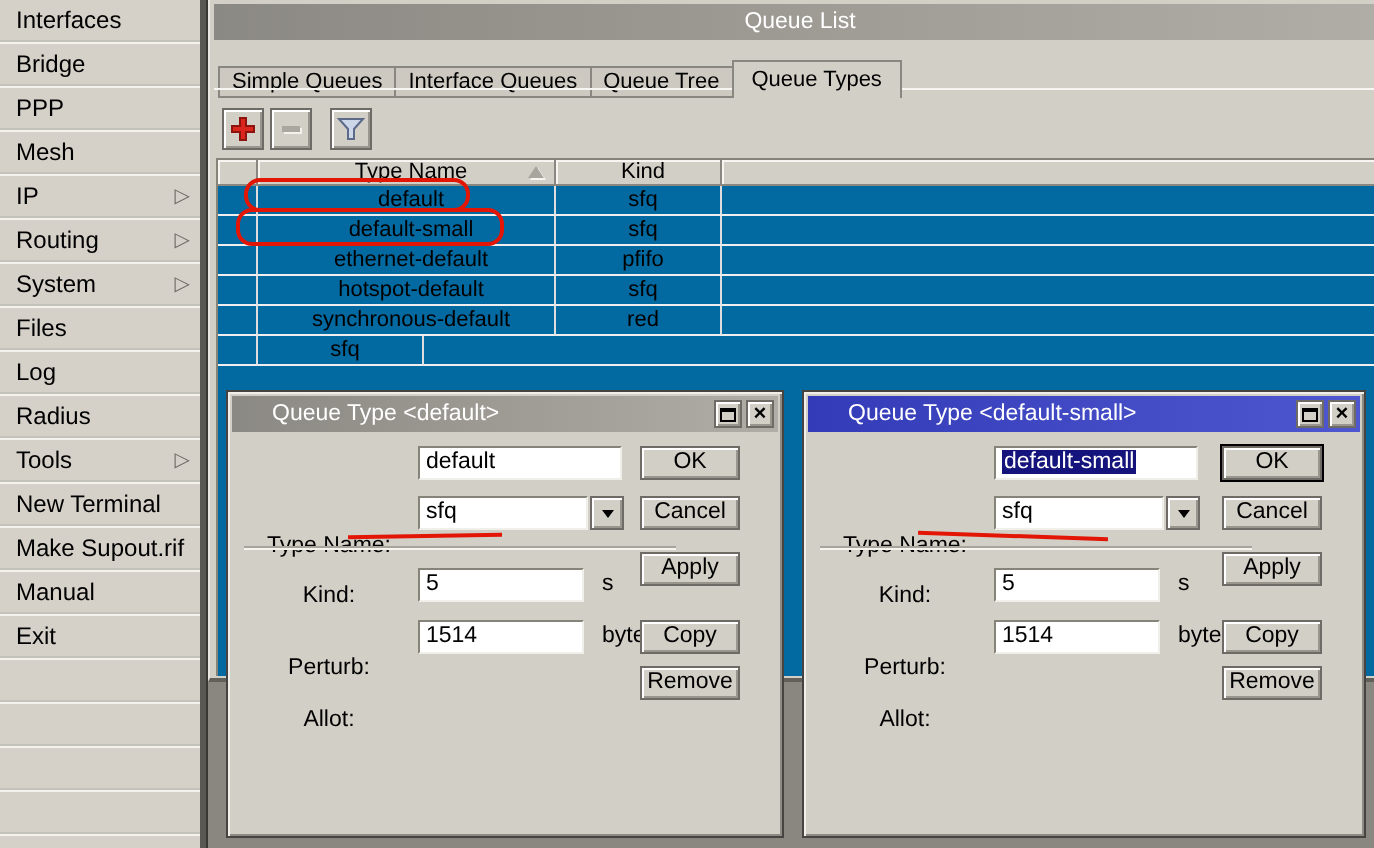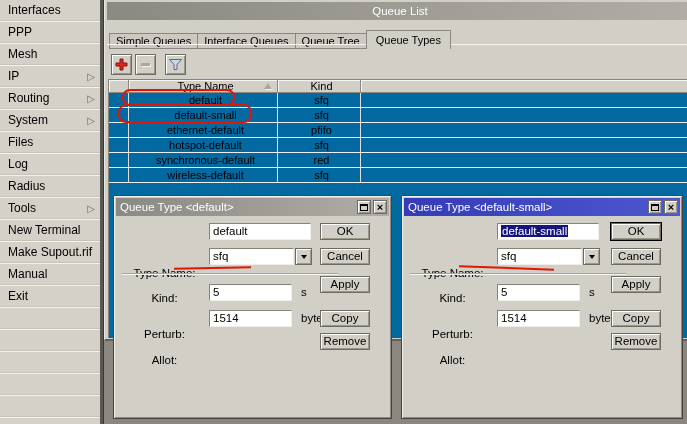--- a/index.html
+++ b/index.html
@@ -41,21 +41,21 @@
   .sort-asc { position:absolute; right:5px; top:3px; width:0; height:0;
     border-left:4px solid transparent; border-right:4px solid transparent; border-bottom:6px solid #a9a59d;
     filter:drop-shadow(1px 1px 0 #f6f5f1); }
 
   
   .dlg { position:absolute; top:195px; height:224px; background:#d2cfc7; border:1px solid #454440;
     box-shadow:inset 1px 1px 0 #f1efe9, inset -1px -1px 0 #8d8a84; z-index:10; }
   .d1 { left:113px; width:279px; }
   .d2 { left:401px; width:282px; }
   .dlg-title { position:absolute; left:2px; top:2px; right:2px; height:18px; color:#fff; font-size:11.5px;
-    padding-left:4px; display:flex; align-items:center; }
+    padding-left:20px; display:flex; align-items:center; }
   .dlg-title.inactive { background:linear-gradient(to right, var(--tb-in-l), var(--tb-in-r)); }
   .dlg-title.active { background:linear-gradient(to right, var(--tb-ac-l), var(--tb-ac-r)); }
   .wbtns { margin-left:auto; display:flex; gap:2px; padding-right:2px; }
   .wbtn { width:14px; height:14px; background:#d2cfc7; border:1px solid #6e6b66;
     box-shadow:inset 1px 1px 0 #fff, inset -1px -1px 0 #9a968e; display:flex; align-items:center; justify-content:center; color:#000; }
   .max-glyph { width:8px; height:7px; border:1px solid #000; border-top-width:2px; }
   .close-glyph { font-size:11px; font-weight:bold; line-height:10px; }
   .dlg-label { position:absolute; left:8px; width:85px; text-align:center; font-size:11.5px; line-height:17px; color:#000; white-space:nowrap;margin-top:42px; }
   .dlg-input { position:absolute; left:95px; height:17px; background:#fff; border:1px solid #868379;
     border-right-color:#f0efe9; border-bottom-color:#f0efe9; font-size:11.5px; line-height:15px; padding:0 3px;
@@ -75,20 +75,21 @@
   .anno-box { position:absolute; border:2px solid var(--anno); border-radius:8px; z-index:6; }
   .anno-line { position:absolute; height:2px; background:var(--anno); z-index:12; }
 </style>
 </head>
 <body>
 
 <div class="root">
 
   <div class="sidebar">
     <div class="side-item"><span>Interfaces</span></div>
+    <div class="side-item"><span>Bridge</span></div>
     <div class="side-item"><span>PPP</span></div>
     <div class="side-item"><span>Mesh</span></div>
     <div class="side-item"><span>IP</span><span class="side-arrow">▷</span></div>
     <div class="side-item"><span>Routing</span><span class="side-arrow">▷</span></div>
     <div class="side-item"><span>System</span><span class="side-arrow">▷</span></div>
     <div class="side-item"><span>Files</span></div>
     <div class="side-item"><span>Log</span></div>
     <div class="side-item"><span>Radius</span></div>
     <div class="side-item"><span>Tools</span><span class="side-arrow">▷</span></div>
     <div class="side-item"><span>New Terminal</span></div>
@@ -161,21 +162,20 @@
           <div class="td c3"></div>
         </div>
         <div class="trow">
           <div class="td c0"></div>
           <div class="td c1">synchronous-default</div>
           <div class="td c2">red</div>
           <div class="td c3"></div>
         </div>
         <div class="trow">
           <div class="td c0"></div>
-          <div class="td c1">wireless-default</div>
           <div class="td c2">sfq</div>
           <div class="td c3"></div>
         </div>
       </div>
     </div>
   </div>
 
   <div class="anno-box" style="left:122px; top:89px; width:113px; height:17px;"></div>
   <div class="anno-box" style="left:118px; top:104px; width:134px; height:19px;"></div>
 

